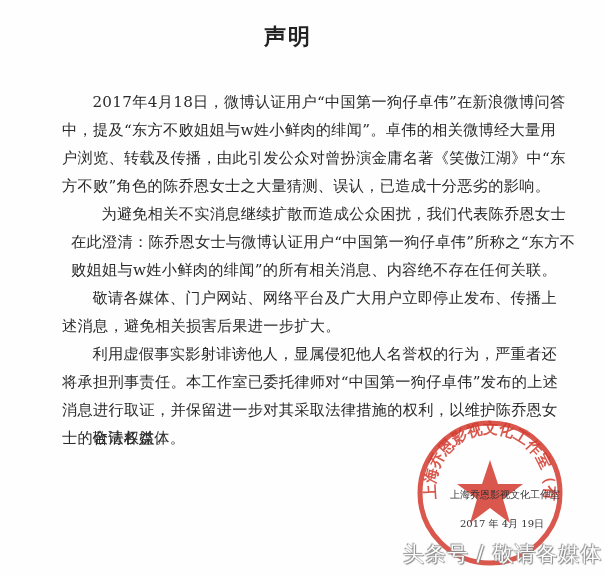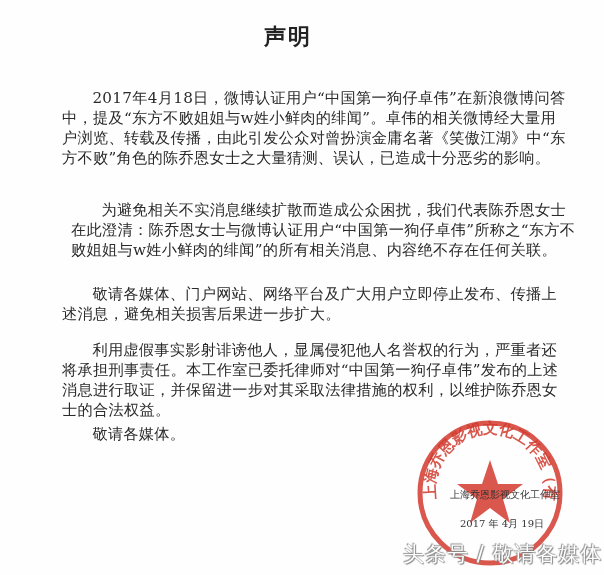--- a/index.html
+++ b/index.html
@@ -6,21 +6,21 @@
   body {
     width:604px; height:575px; background:#fefefe; position:relative; overflow:hidden;
     font-family: "DejaVu Serif", "Liberation Serif", serif; color:#2a2a2a;
   }
   .title {
     position:absolute; top:22px; left:0; width:576px; text-align:center;
     font-family: "DejaVu Sans", "Liberation Sans", sans-serif;
     font-size:22px; font-weight:bold; color:#222; letter-spacing:2px;
   }
   .para {
-    position:absolute; left:62px; width:508px; font-size:15.2px; line-height:20px;
+    position:absolute; left:62px; width:508px; font-size:15.2px; line-height:28px;
     text-indent:2em; margin:0; letter-spacing:0.3px;
   }
   .p1 { top:88px; }
   .p2 { top:200px;margin-left:9px; }
   .p3 { top:284px; }
   .p4 { top:340px; }
   .p5 { top:424px; }
   .sig {
     position:absolute; right:44px; font-size:10px; color:#333; text-align:right;margin-top:32px;
   }

